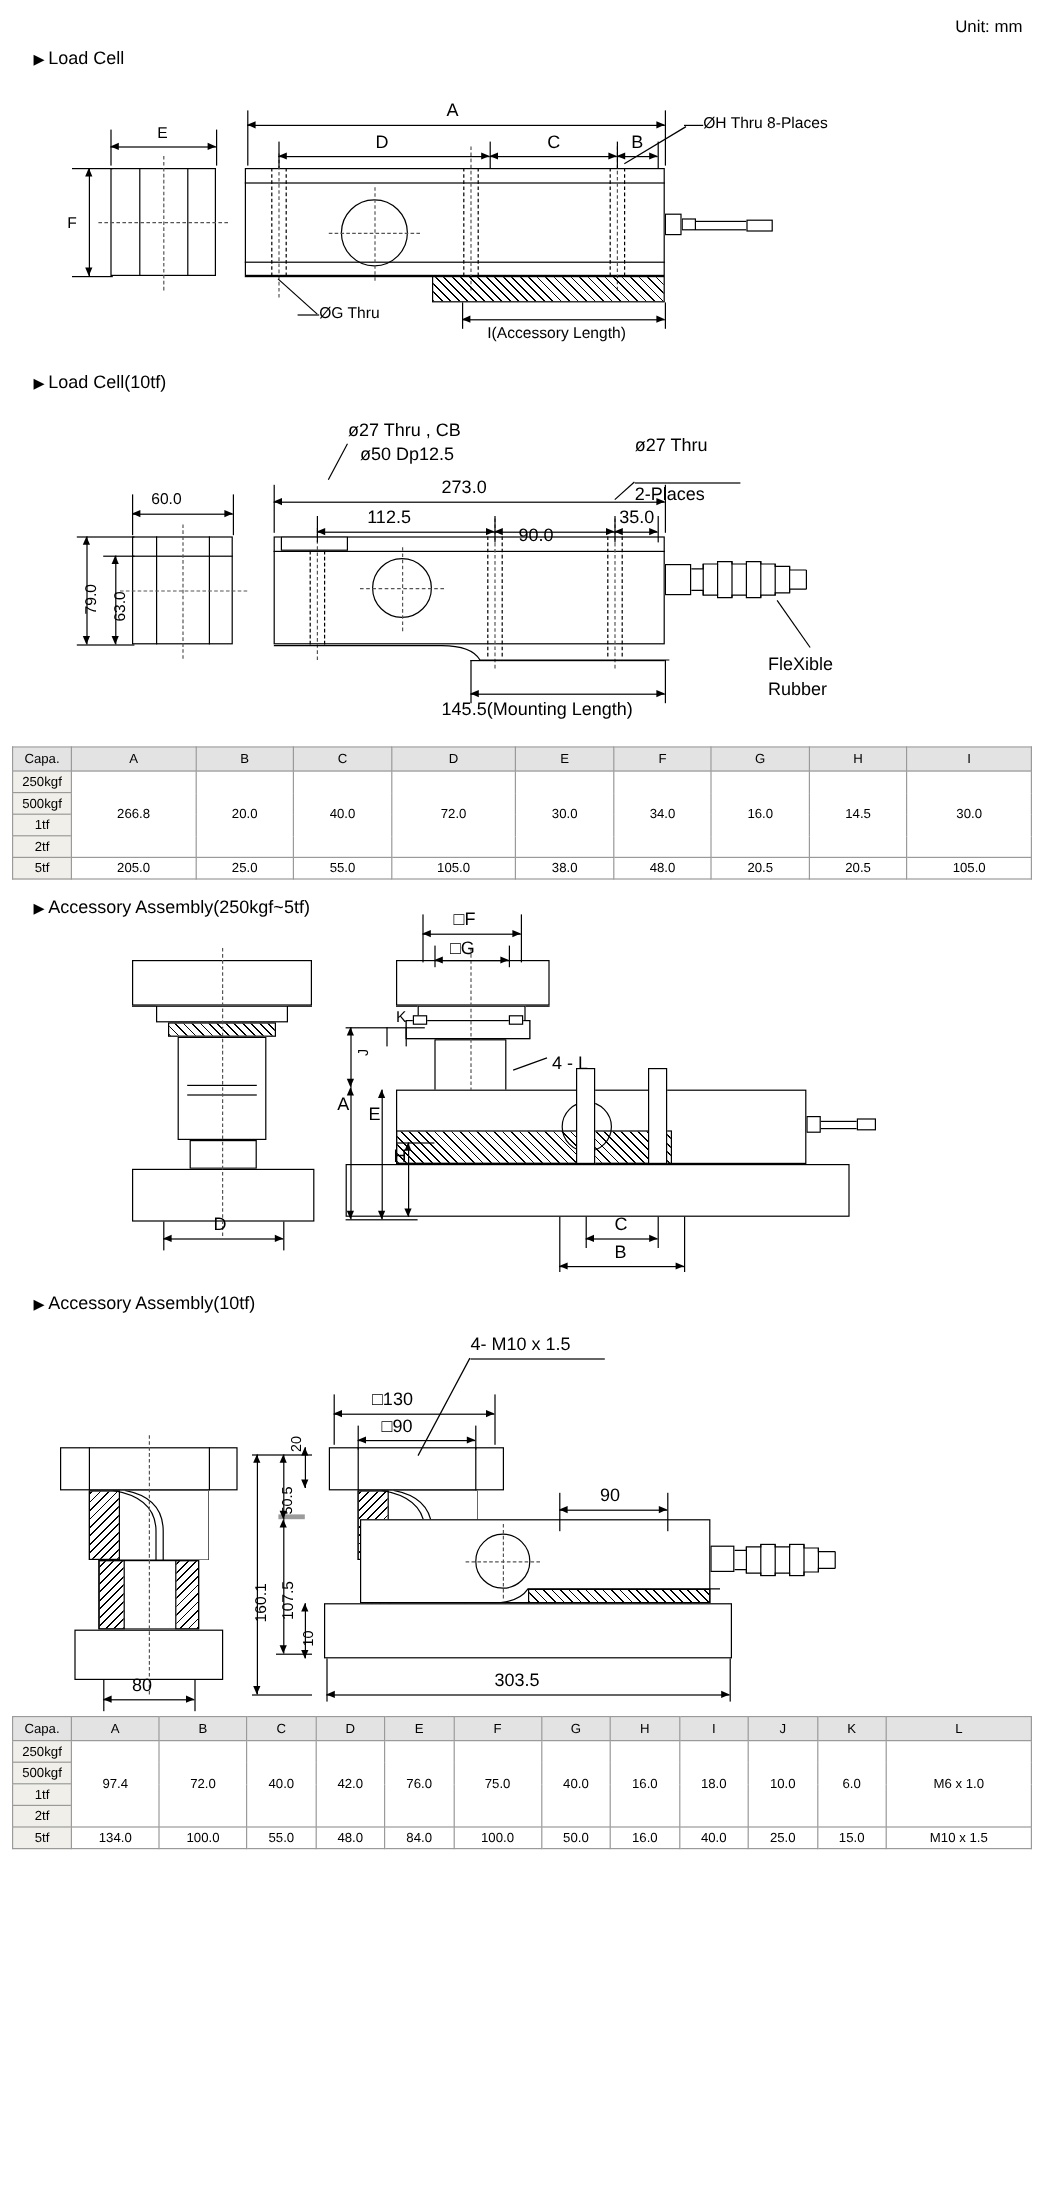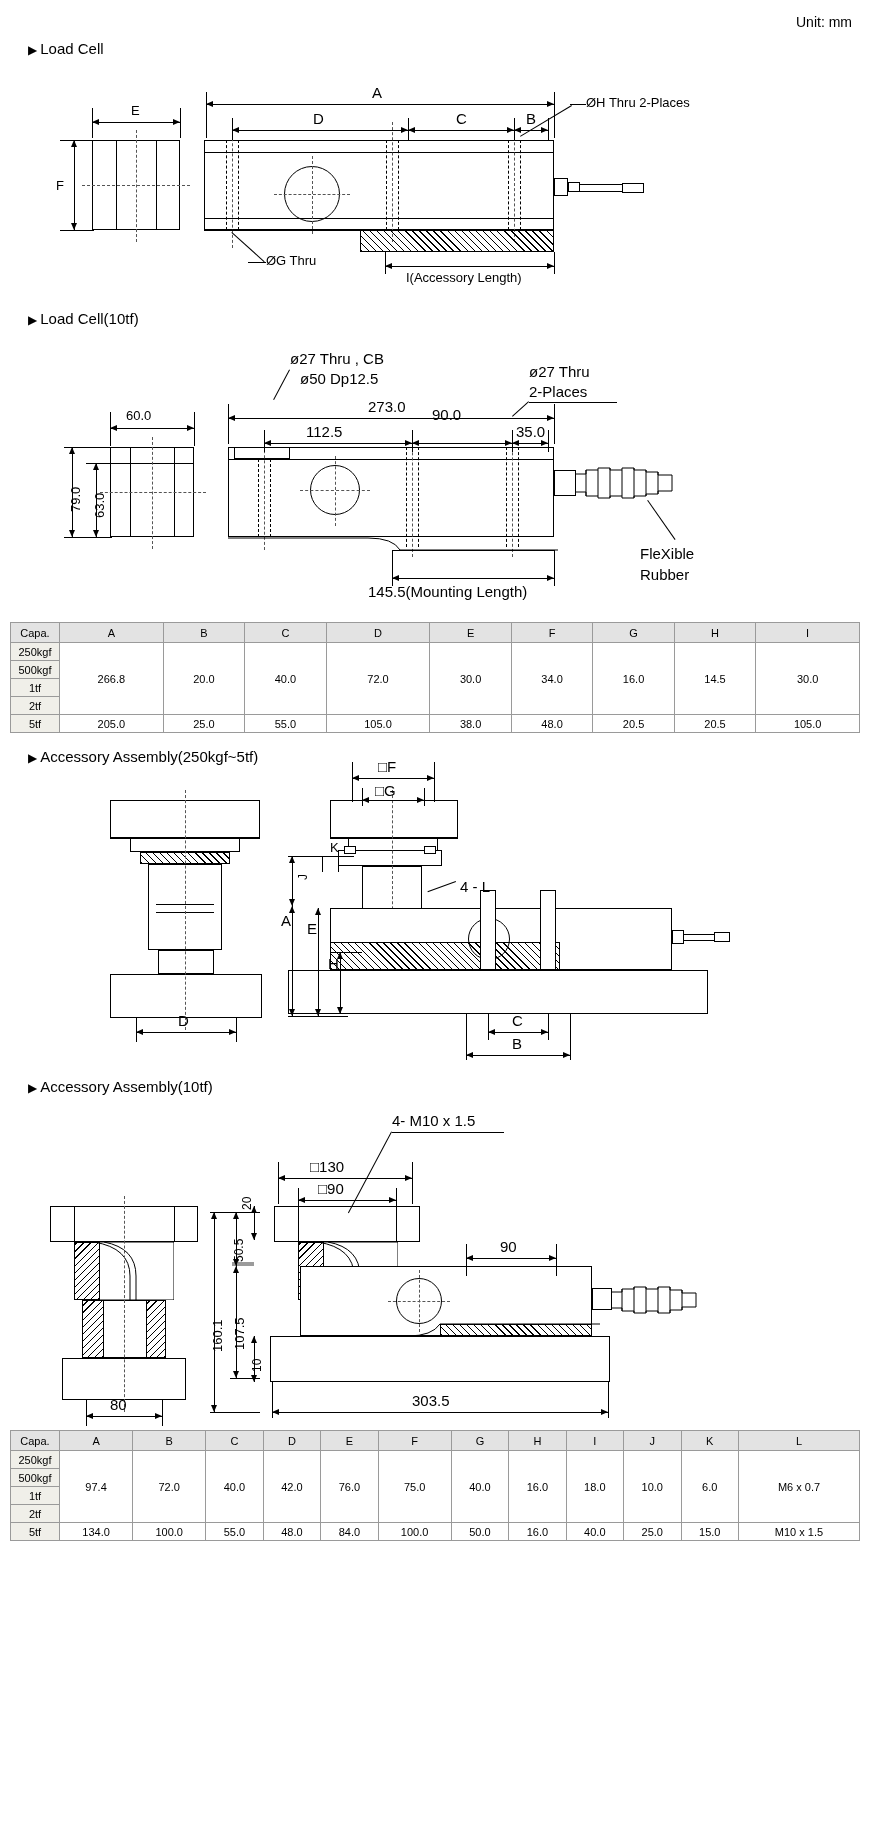--- a/index.html
+++ b/index.html
@@ -131,21 +131,21 @@
   <div class="lbl big" style="left:456px;top:110px;">C</div>
   <div class="lbl big" style="left:526px;top:110px;">B</div>
 
   <div class="ext" style="left:385px;top:252px;height:22px;"></div>
   <div class="ext" style="left:554px;top:252px;height:22px;"></div>
   <div class="dim" style="left:385px;top:266px;width:169px;"></div>
   <div class="lbl" style="left:406px;top:270px;">I(Accessory Length)</div>
 
   <div class="lead" style="left:520px;top:136px;width:60px;transform:rotate(-31deg);"></div>
   <div class="ln h" style="left:570px;top:104px;width:16px;"></div>
-  <div class="lbl" style="left:586px;top:95px;">ØH Thru 2-Places</div>
+  <div class="lbl" style="left:586px;top:95px;">ØH Thru 8-Places</div>
 
   <div class="lead" style="left:232px;top:232px;width:44px;transform:rotate(42deg);"></div>
   <div class="ln h" style="left:248px;top:262px;width:18px;"></div>
   <div class="lbl" style="left:266px;top:253px;">ØG Thru</div>
 
   <div class="sect-title" style="left:28px;top:310px;">
     <span class="tri">▶</span><span>Load Cell(10tf)</span>
   </div>
 
   <div class="box" style="left:110px;top:447px;width:84px;height:90px;"></div>
@@ -204,35 +204,35 @@
   <div class="lbl big" style="left:368px;top:398px;">273.0</div>
 
   <div class="ext" style="left:264px;top:430px;height:22px;"></div>
   <div class="ext" style="left:412px;top:430px;height:22px;"></div>
   <div class="ext" style="left:512px;top:430px;height:22px;"></div>
   <div class="ext" style="left:548px;top:430px;height:22px;"></div>
   <div class="dim" style="left:264px;top:443px;width:148px;"></div>
   <div class="dim" style="left:412px;top:443px;width:100px;"></div>
   <div class="dim" style="left:512px;top:443px;width:36px;"></div>
   <div class="lbl big" style="left:306px;top:423px;">112.5</div>
-  <div class="lbl big" style="left:432px;top:406px;">90.0</div>
+  <div class="lbl big" style="left:432px;top:438px;">90.0</div>
   <div class="lbl big" style="left:516px;top:423px;">35.0</div>
 
   <div class="ext" style="left:392px;top:550px;height:36px;"></div>
   <div class="ext" style="left:554px;top:550px;height:36px;"></div>
   <div class="dim" style="left:392px;top:578px;width:162px;"></div>
   <div class="lbl big" style="left:368px;top:583px;">145.5(Mounting Length)</div>
 
   <div class="lead" style="left:290px;top:370px;width:34px;transform:rotate(118deg);"></div>
   <div class="ln h" style="left:290px;top:370px;width:0px;"></div>
   <div class="lbl big" style="left:290px;top:350px;">ø27 Thru , CB</div>
   <div class="lbl big" style="left:300px;top:370px;">ø50 Dp12.5</div>
 
   <div class="lbl big" style="left:529px;top:363px;">ø27 Thru</div>
-  <div class="lbl big" style="left:529px;top:383px;text-align:center;">2-Places</div>
+  <div class="lbl big" style="left:529px;top:404px;text-align:center;">2-Places</div>
   <div class="ln h" style="left:529px;top:402px;width:88px;"></div>
   <div class="lead" style="left:529px;top:402px;width:22px;transform:rotate(138deg);"></div>
 
   <div class="lead" style="left:648px;top:500px;width:48px;transform:rotate(55deg);"></div>
   <div class="lbl big" style="left:640px;top:545px;text-align:center;">FleXible</div>
   <div class="lbl big" style="left:640px;top:566px;">Rubber</div>
 
   <table class="spec" style="left:10px;top:622px;width:850px;">
     <thead>
       <tr>
@@ -483,21 +483,21 @@
         <td rowspan="4">72.0</td>
         <td rowspan="4">40.0</td>
         <td rowspan="4">42.0</td>
         <td rowspan="4">76.0</td>
         <td rowspan="4">75.0</td>
         <td rowspan="4">40.0</td>
         <td rowspan="4">16.0</td>
         <td rowspan="4">18.0</td>
         <td rowspan="4">10.0</td>
         <td rowspan="4">6.0</td>
-        <td rowspan="4">M6 x 0.7</td>
+        <td rowspan="4">M6 x 1.0</td>
       </tr>
       <tr>
         <td class="capa">500kgf</td>
       </tr>
       <tr>
         <td class="capa">1tf</td>
       </tr>
       <tr>
         <td class="capa">2tf</td>
       </tr>

